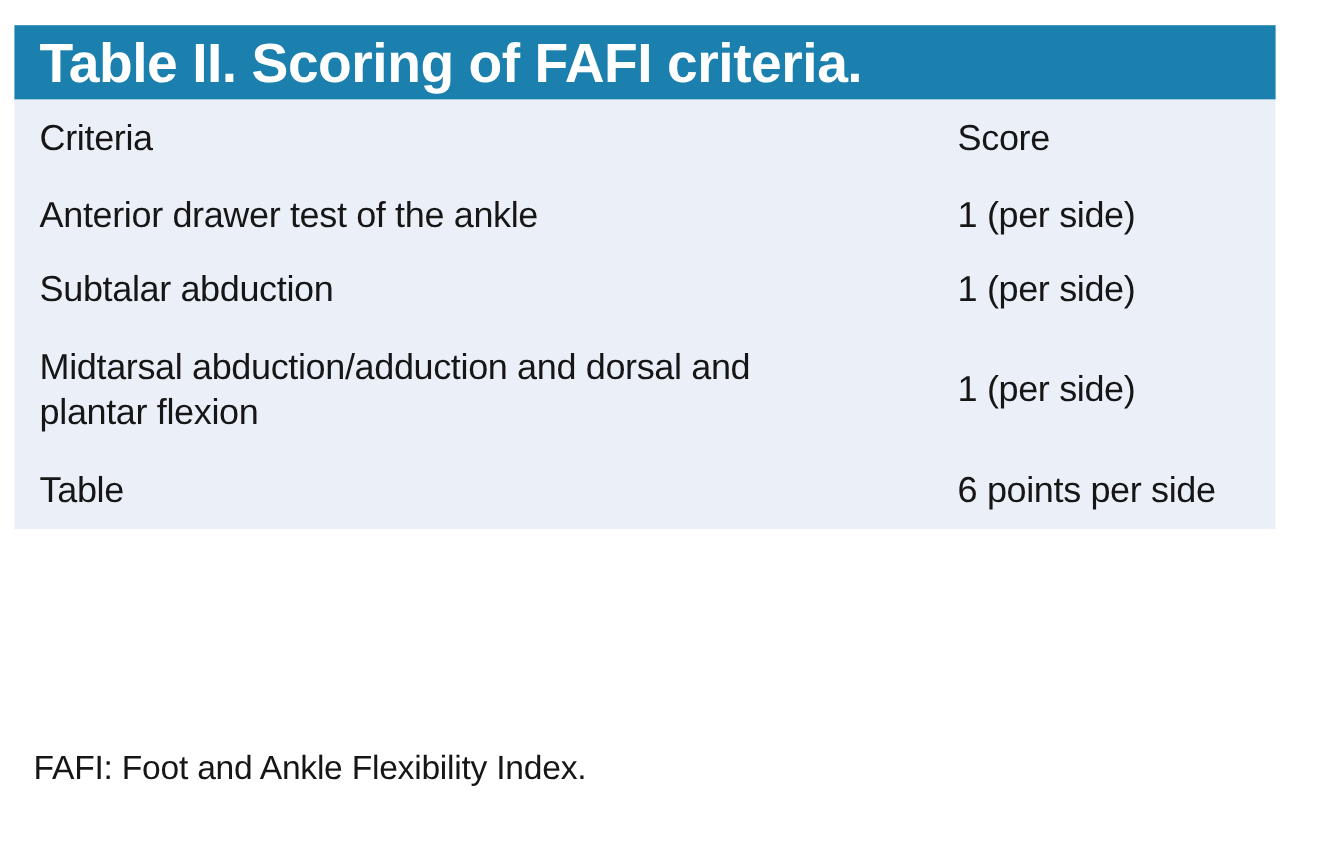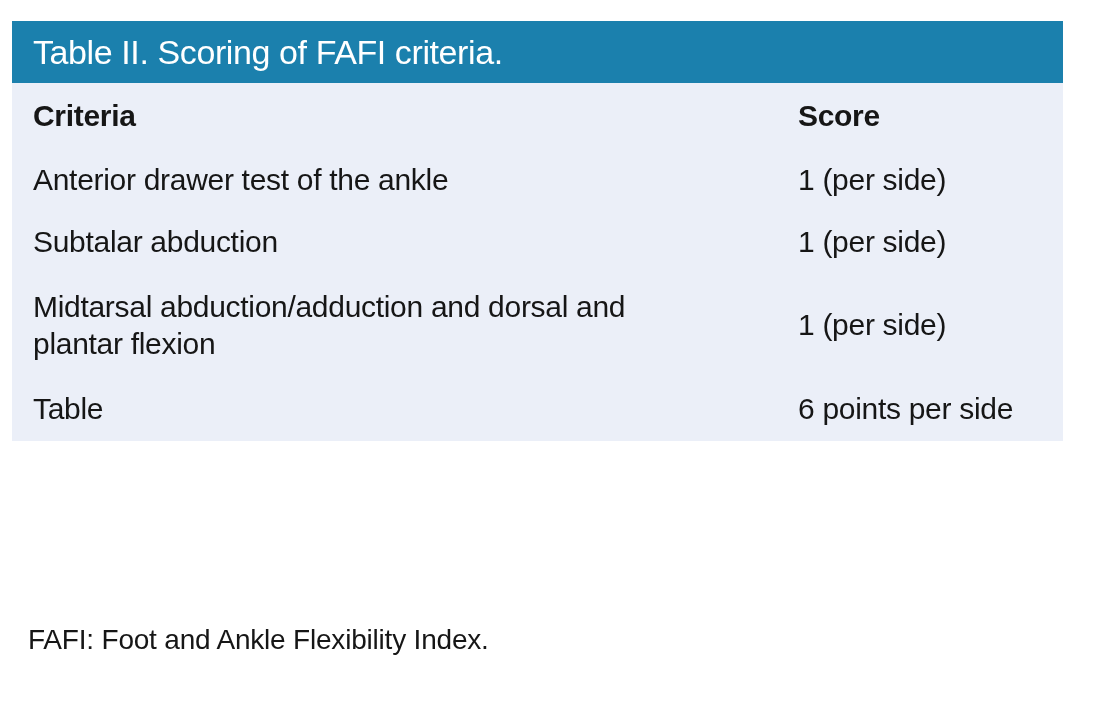--- a/index.html
+++ b/index.html
@@ -31,22 +31,22 @@
   }
   .title-bar {
     background: var(--header-bg);
     height: 62px;
     display: flex;
     align-items: center;
     padding-left: 21px;
   }
   .title-bar .title {
     color: var(--title-text);
-    font-size: 34px;
-    font-weight: 400;
+    font-size: 46px;
+    font-weight: 700;
     letter-spacing: -0.4px;
     white-space: nowrap;
   }
   table.scoring {
     width: 100%;
     border-collapse: collapse;
     background: var(--body-bg);
     table-layout: fixed;
   }
   table.scoring th,
@@ -54,21 +54,21 @@
     text-align: left;
     vertical-align: middle;
     font-size: 30px;
     letter-spacing: -0.3px;
     line-height: 1.23;
     color: var(--body-text);
   }
   table.scoring col.c-criteria { width: 774px; }
   table.scoring col.c-score    { width: 277px; }
   table.scoring th {
-    font-weight: 700;
+    font-weight: 400;
     height: 66px;
   }
   table.scoring td { height: 62px; }
   table.scoring .cell-criteria {
     padding-left: 21px;
     padding-right: 20px;
     white-space: pre-line;
   }
   table.scoring .cell-score {
     padding-left: 12px;

